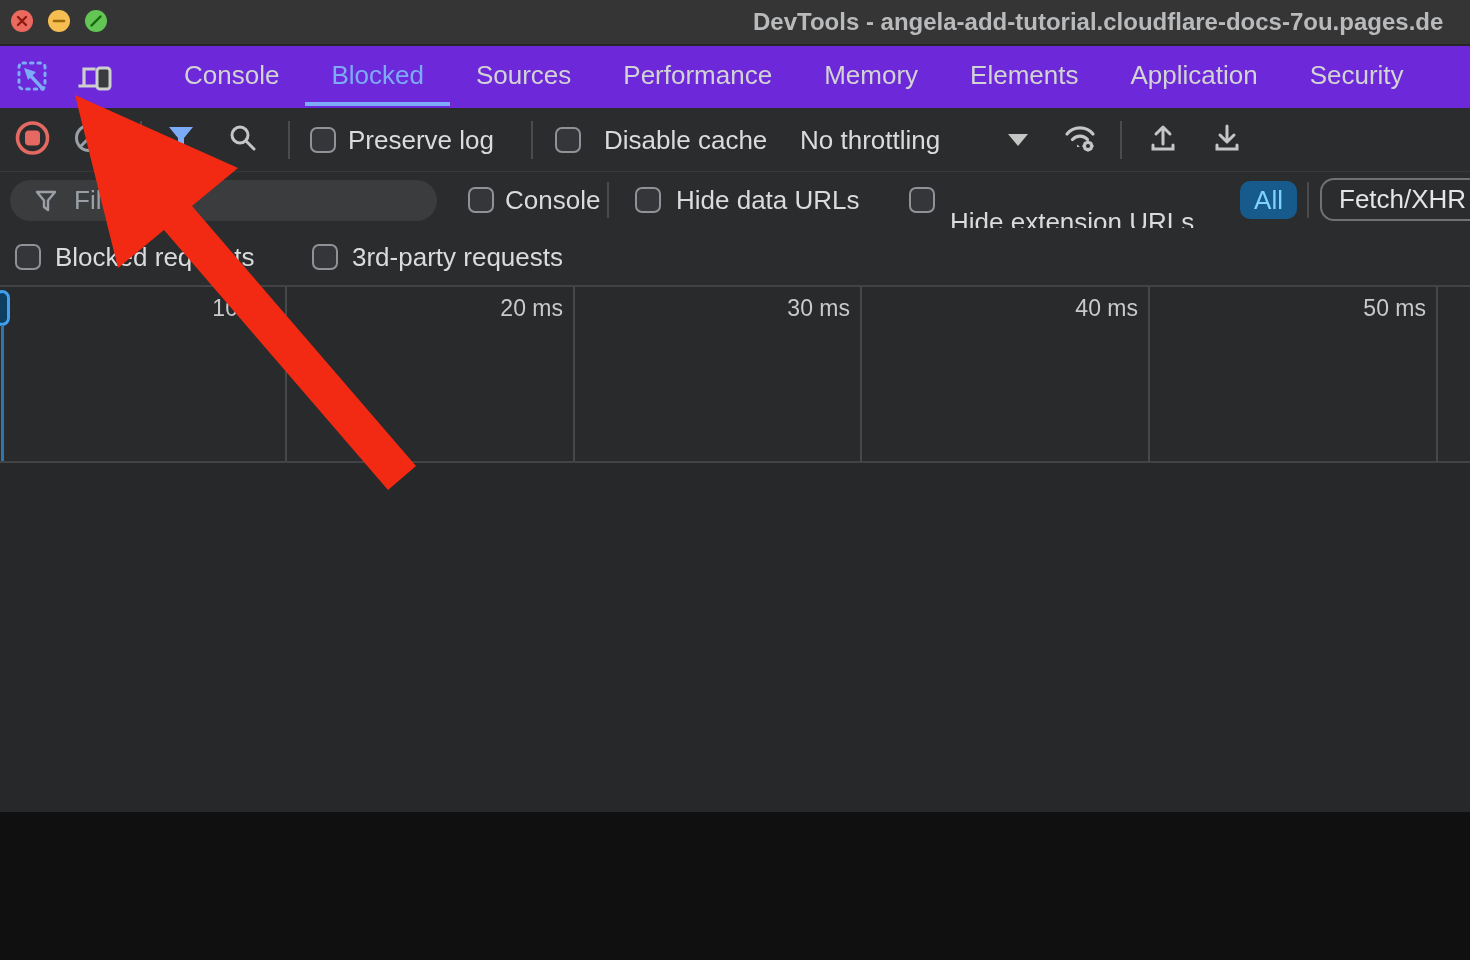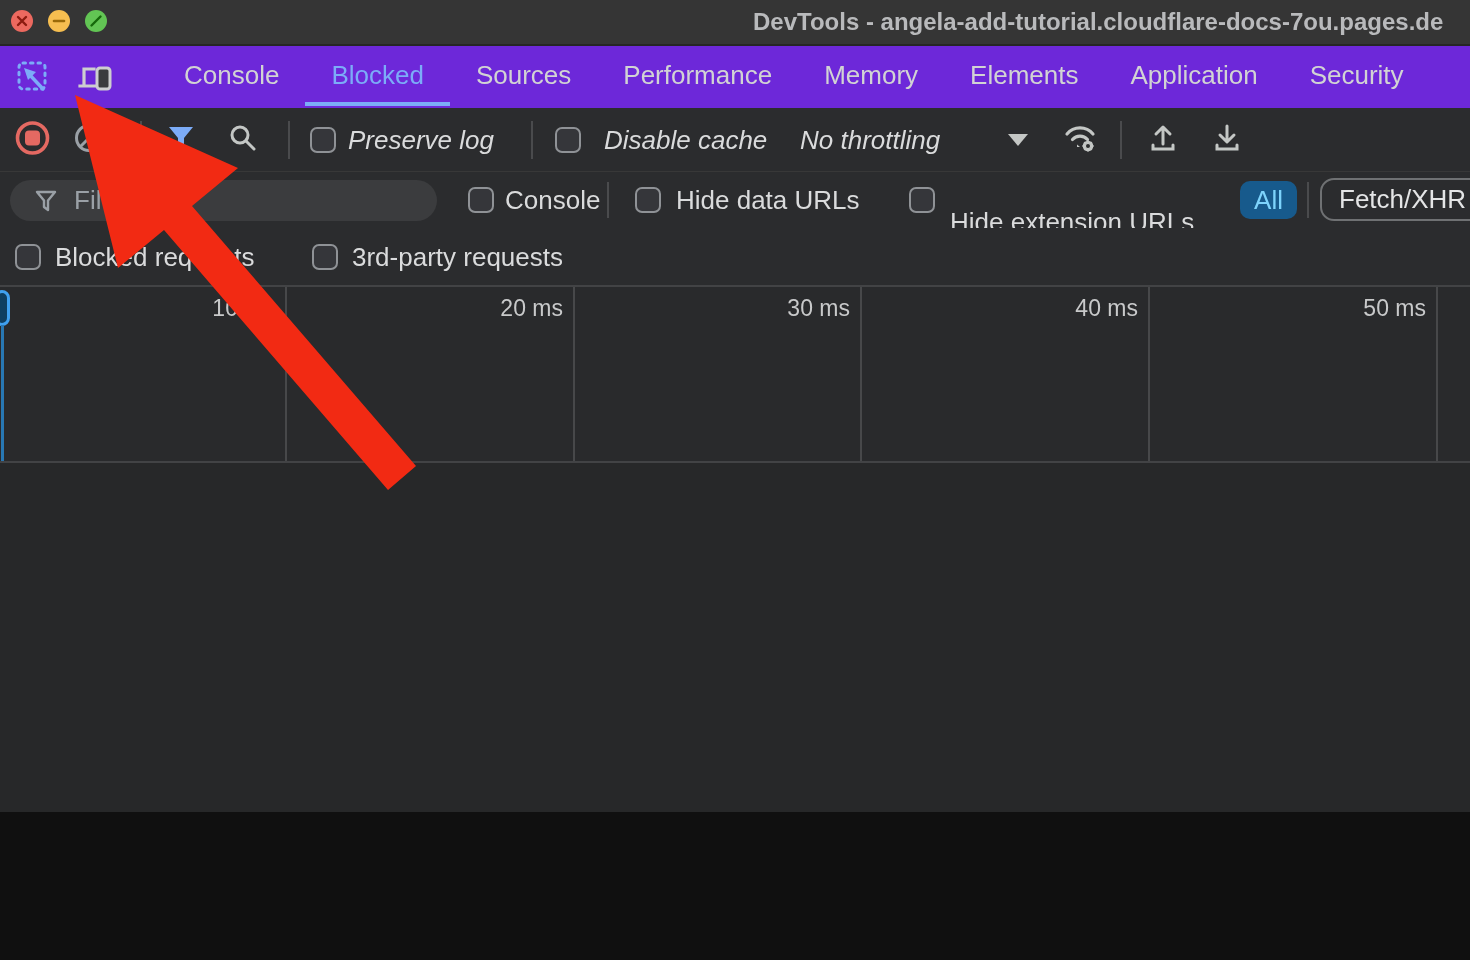--- a/index.html
+++ b/index.html
@@ -15,21 +15,21 @@
   .light svg{position:absolute;left:0;top:0;}
   .win-title{position:absolute;left:753px;top:0;height:44px;line-height:44px;font-size:24px;font-weight:bold;color:#b9babc;white-space:nowrap;}
   
   .tabbar{position:absolute;left:0;top:46px;width:1470px;height:62px;background:#6d28d9;border-bottom:2px solid #1f1f1f;}
   .iconbtn{position:absolute;top:12px;width:38px;height:38px;display:flex;align-items:center;justify-content:center;}
   .vsep{position:absolute;width:2px;background:#5f6062;}
   .tabs{position:absolute;left:158px;top:0;height:60px;display:flex;}
   .tab{padding:0 26px;line-height:58px;font-size:26px;color:#d2d3d4;white-space:nowrap;border-bottom:4px solid transparent;}
   .tab.active{color:#7cacf8;border-bottom-color:#7cacf8;}
   
-  .toolbar{position:absolute;left:0;top:108px;width:1470px;height:63px;background:#2b2c2e;border-bottom:1px solid #383838;font-style:italic;}
+  .toolbar{position:absolute;left:0;top:108px;width:1470px;height:63px;background:#2b2c2e;border-bottom:1px solid #383838;}
   .filterrow{position:absolute;left:0;top:172px;width:1470px;height:56px;background:#2b2c2e;}
   .row2{position:absolute;left:0;top:228px;width:1470px;height:57px;background:#2b2c2e;}
   .tb-item{position:absolute;top:50%;transform:translateY(-50%);}
   .label{font-size:26px;color:#dadbdc;white-space:nowrap;}
   .checkbox{width:26px;height:26px;border:2px solid #8f9296;border-radius:7px;background:#35363a;box-sizing:border-box;}
   .filter-pill{position:absolute;left:10px;top:8px;width:427px;height:41px;border-radius:21px;background:#3b3c3e;display:flex;align-items:center;}
   .filter-pill input{background:transparent;border:none;outline:none;color:#dadbdc;font-size:26px;width:320px;font-family:inherit;}
   .filter-pill input::placeholder{color:#9aa0a6;}
   .chip-all{position:absolute;left:1240px;top:9px;width:57px;height:38px;border-radius:10px;background:#175a8c;color:#7dd3fc;font-size:26px;display:flex;align-items:center;justify-content:center;}
   .chip-fetch{position:absolute;left:1320px;top:6px;width:178px;height:43px;border-radius:14px;border:2px solid #6f7173;box-sizing:border-box;color:#e4e5e6;font-size:26px;display:flex;align-items:center;padding-left:17px;}

